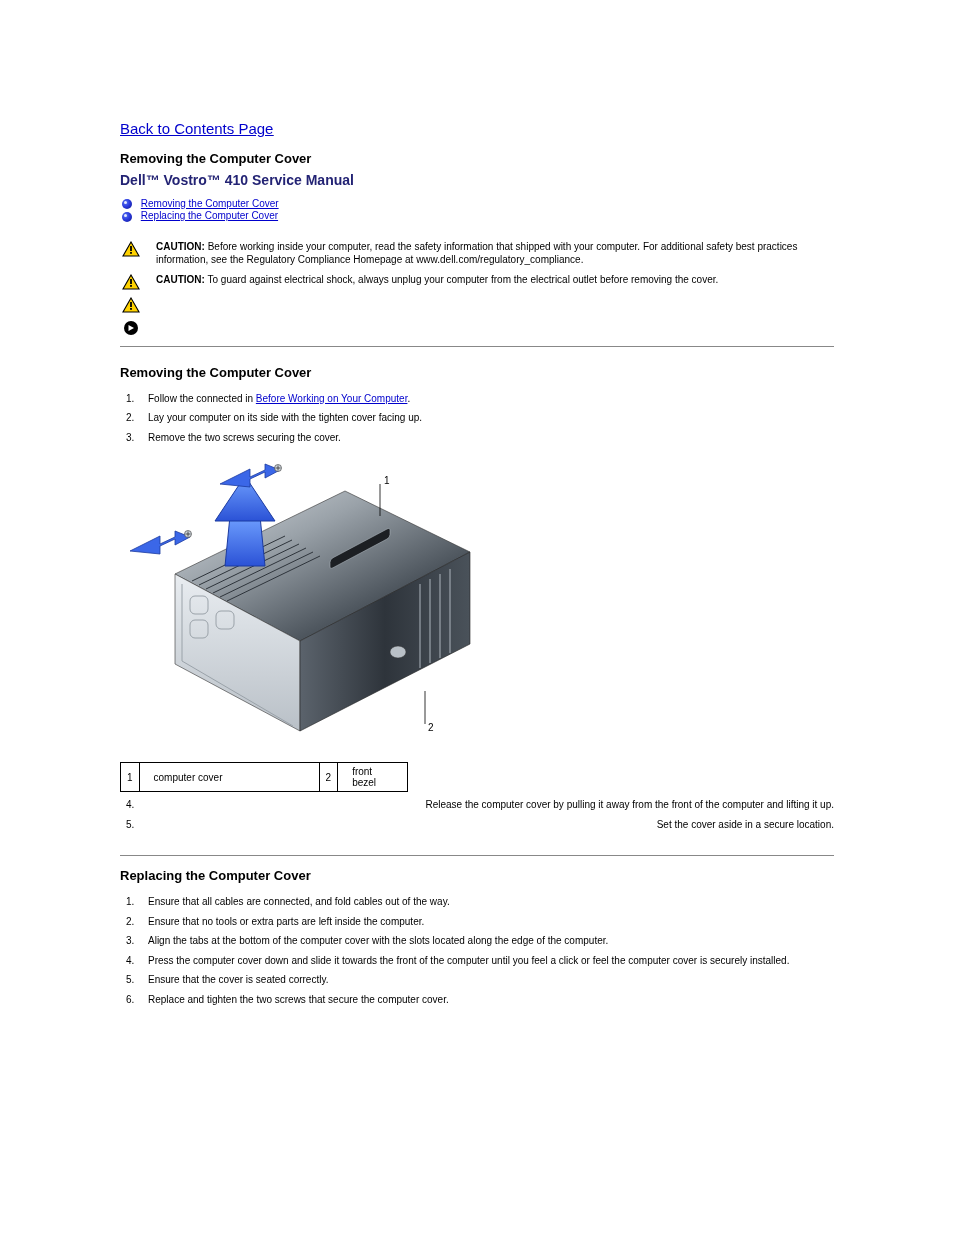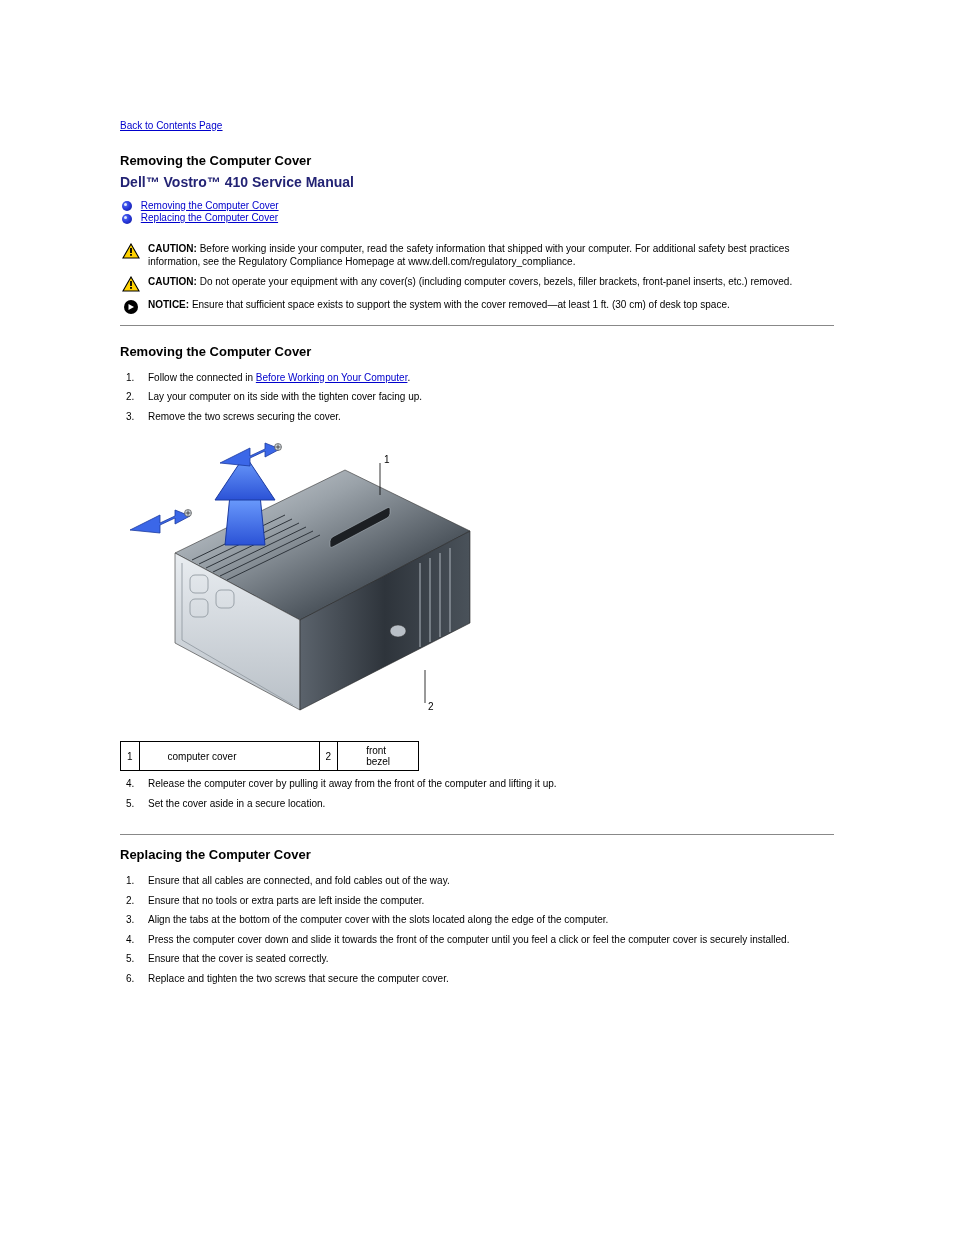--- a/index.html
+++ b/index.html
@@ -5,42 +5,42 @@
   * { margin: 0; padding: 0; box-sizing: border-box; }
   body {
     font-family: Verdana, Arial, sans-serif;
     font-size: 10px;
     color: #000;
     background: #fff;
     width: 954px;
     padding: 120px 120px 40px 120px;
   }
   a { color: #0000cc; text-decoration: underline; }
-  .back-link { font-size: 10px; margin-bottom: 22px; text-decoration: underline; }
+  .back-link { font-size: 15px; margin-bottom: 14px; text-decoration: underline; }
   .page-title { font-size: 13px; font-weight: bold; margin: 14px 0 6px 0; }
   .doc-title { font-size: 14px; font-weight: bold; color: #232374; margin-bottom: 10px; }
   .toc { list-style: none; margin: 0 0 18px 2px; }
   .toc li { margin: 1px 0; }
   .bullet-icon {
     display: inline-block;
     width: 10px; height: 10px;
     border-radius: 50%;
     background: radial-gradient(circle at 35% 35%, #5a78f0 0%, #2a3adf 45%, #0c148c 100%);
     vertical-align: middle;
     margin-right: 6px;
     position: relative;
   }
   .bullet-icon::after {
     content: ""; position: absolute; top: 2px; left: 2px;
     width: 3px; height: 3px; border-radius: 50%;
     background: rgba(255,255,255,0.85);
   }
 
   .notice-block { margin: 10px 0; }
-  .notice-row { display: flex; align-items: flex-start; gap: 6px; margin: 6px 0; }
+  .notice-row { display: flex; align-items: flex-start; gap: 14px; margin: 6px 0; }
   .notice-row .icon-cell { flex: 0 0 22px; display: flex; justify-content: center; padding-top: 1px; }
   .notice-row .text-cell { flex: 1; font-size: 10px; line-height: 1.35; }
   .notice-row b { font-weight: bold; }
 
   hr.sep { border: none; border-top: 1px solid #888; margin: 6px 0 18px 0; }
   hr.sep-lower { border: none; border-top: 1px solid #888; margin: 24px 0 12px 0; }
 
   .section-h { font-size: 13px; font-weight: bold; margin: 6px 0 12px 0; }
 
   ol.steps { list-style: none; counter-reset: step; margin: 0 0 12px 0; }
@@ -54,21 +54,21 @@
   .figure-wrap { margin: 8px 0 4px 0; }
   .figure-wrap svg { display: block; }
 
   table.legend {
     border-collapse: collapse;
     margin-top: 6px;
     font-size: 10px;
   }
   table.legend td {
     border: 1px solid #000;
-    padding: 3px 28px;
+    padding: 3px 14px;
   }
   table.legend td.num { width: 18px; text-align: left; padding: 3px 6px; }
 
   .replace-section ol.steps { margin-bottom: 17px; }
 </style>
 </head>
 <body>
 
 <div class="back-link">
   <a href="#">Back to Contents Page</a>
@@ -95,43 +95,49 @@
         <polygon points="9,1 17,15 1,15" fill="#ffd200" stroke="#000" stroke-width="1.1"></polygon>
         <rect x="8.1" y="5" width="1.8" height="5" fill="#000"></rect>
         <rect x="8.1" y="11" width="1.8" height="1.8" fill="#000"></rect>
       </svg>
     </span>
     <span class="text-cell">
       <b>CAUTION:</b><span> Before working inside your computer, read the safety information that shipped with your computer. For additional safety best practices information, see the Regulatory Compliance Homepage at www.dell.com/regulatory_compliance.</span>
     </span>
   </div>
 
-
   <div class="notice-row">
     <span class="icon-cell">
       <svg width="18" height="16" viewBox="0 0 18 16">
         <polygon points="9,1 17,15 1,15" fill="#ffd200" stroke="#000" stroke-width="1.1"></polygon>
         <rect x="8.1" y="5" width="1.8" height="5" fill="#000"></rect>
         <rect x="8.1" y="11" width="1.8" height="1.8" fill="#000"></rect>
       </svg>
     </span>
     <span class="text-cell">
-      <b>CAUTION:</b><span> Do not operate your equipment with any cover(s) (including computer covers, bezels, filler brackets, front-panel inserts, etc.) removed.</span>
+      <b>CAUTION:</b><span> To guard against electrical shock, always unplug your computer from the electrical outlet before removing the cover.</span>
+    </span>
+  </div>
+
+  <div class="notice-row">
+    <span class="icon-cell">
+      <svg width="18" height="16" viewBox="0 0 18 16">
+        <polygon points="9,1 17,15 1,15" fill="#ffd200" stroke="#000" stroke-width="1.1"></polygon>
+        <rect x="8.1" y="5" width="1.8" height="5" fill="#000"></rect>
+        <rect x="8.1" y="11" width="1.8" height="1.8" fill="#000"></rect>
+      </svg>
     </span>
   </div>
 
   <div class="notice-row">
     <span class="icon-cell">
       <svg width="16" height="16" viewBox="0 0 16 16">
         <circle cx="8" cy="8" r="7" fill="#000"></circle>
         <polygon points="5.5,5 11,8 5.5,11" fill="#fff"></polygon>
       </svg>
-    </span>
-    <span class="text-cell">
-      <b>NOTICE:</b><span> Ensure that sufficient space exists to support the system with the cover removed—at least 1 ft. (30 cm) of desk top space.</span>
     </span>
   </div>
 </div>
 
 <hr class="sep">
 
 <div class="section-h">Removing the Computer Cover</div>
 
 <ol class="steps">
   <li>
@@ -226,21 +232,21 @@
   <tbody>
       <tr>
     <td class="num">1</td>
     <td style="width:180px">computer cover</td>
     <td class="num">2</td>
     <td style="width:70px">front bezel</td>
   </tr>
 </tbody>
   </table>
 
-<ol class="steps" start="4" style="counter-reset: step 3;">
+<ol class="steps" start="4" style="counter-reset: step 3; text-align: right;">
   <li>Release the computer cover by pulling it away from the front of the computer and lifting it up.</li>
   <li>Set the cover aside in a secure location.</li>
 </ol>
 
 <hr class="sep-lower">
 
 <div class="replace-section">
   <div class="section-h">Replacing the Computer Cover</div>
   <ol class="steps">
     <li>Ensure that all cables are connected, and fold cables out of the way.</li>

